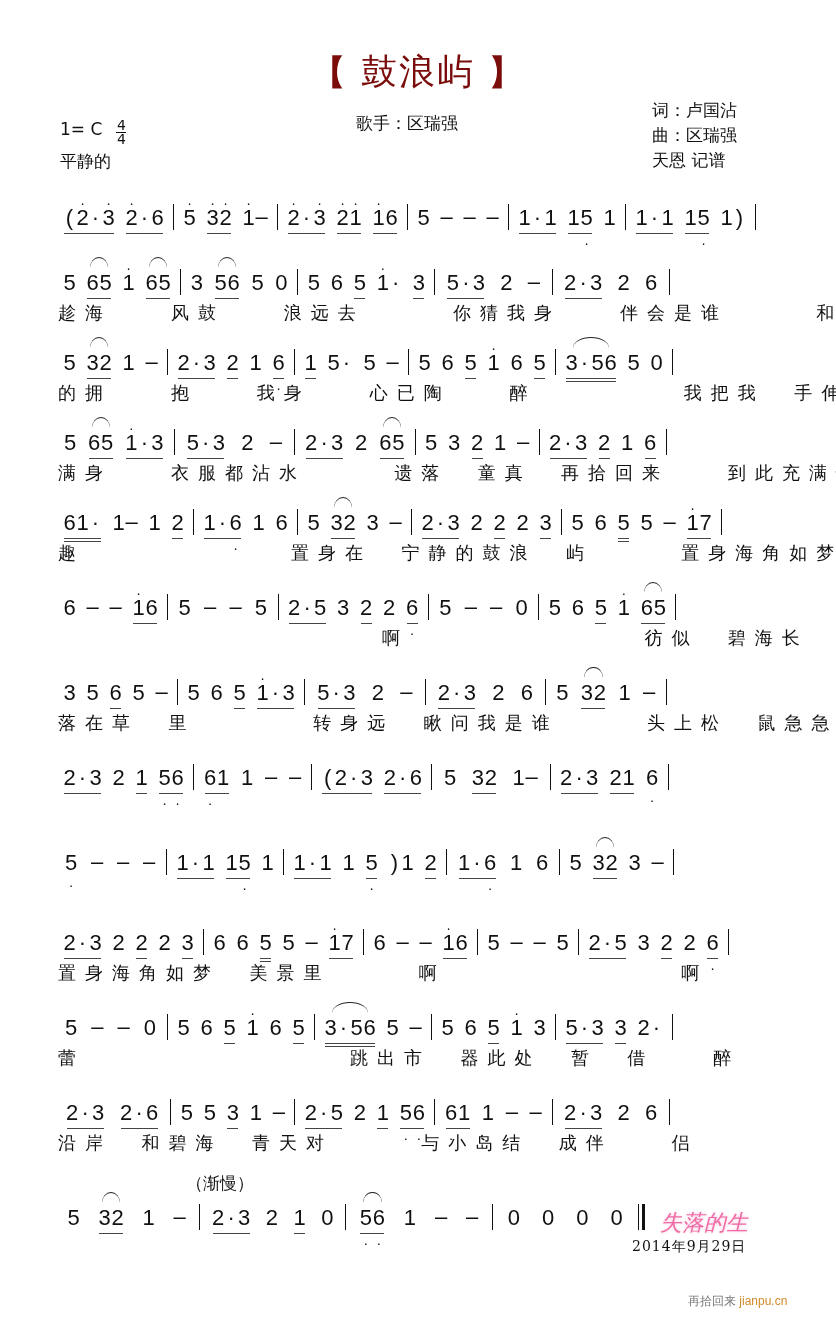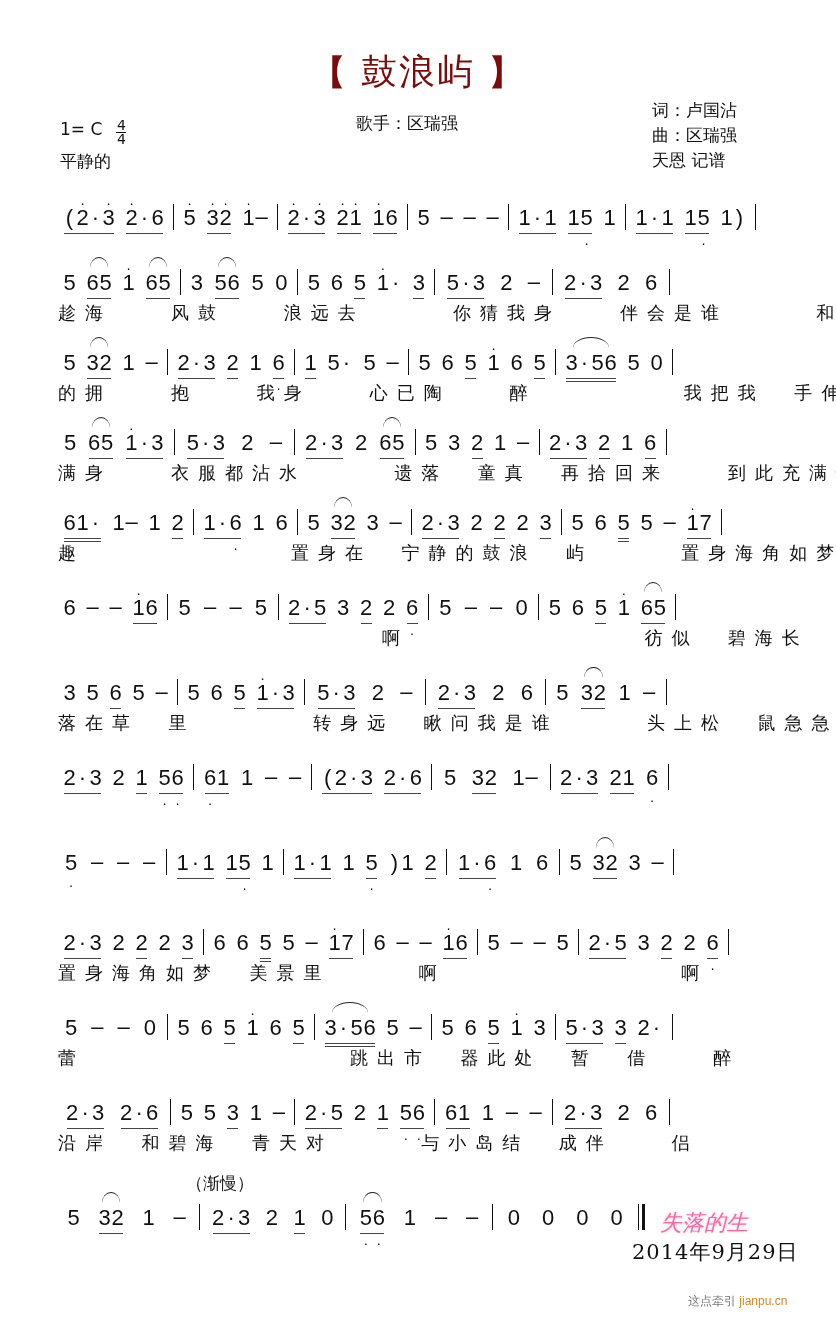--- a/index.html
+++ b/index.html
@@ -29,21 +29,21 @@
   .slur { position: absolute; top: -14px; left: 15%; right: 15%; height: 10px;
           border-top: 1.5px solid #222; border-radius: 50% 50% 0 0 / 100% 100% 0 0; }
   .bar { display: inline-block; width: 0; height: 26px; border-left: 1.6px solid #111; margin: 0 4px; }
   .dbar { display: inline-block; width: 3px; height: 26px; border-left: 1.6px solid #111; border-right: 3px solid #111; margin-left: 4px; }
   .dash { display: inline-block; min-width: 13px; text-align: center; }
   .lyr { display: flex; font-size: 18px; height: 26px; margin-top: 6px; font-family: "DejaVu Sans", sans-serif; }
   .lyr span { white-space: pre; }
   .mark { position: absolute; font-size: 17px; font-family: "DejaVu Sans", sans-serif; }
   .stamp { position: absolute; left: 660px; top: 1208px; font-size: 22px; color: #f06aa6;
            text-shadow: 0 0 3px #f9bfd8; font-family: "DejaVu Serif", serif; font-style: italic; }
-  .date { position: absolute; left: 632px; top: 1238px; font-size: 21px; letter-spacing: 1px; font-family: "DejaVu Serif", serif; }
+  .date { position: absolute; left: 632px; top: 1238px; font-size: 14px; letter-spacing: 1px; font-family: "DejaVu Serif", serif; }
   .wm { position: absolute; left: 688px; top: 1293px; font-size: 12px; color: #777; }
   .wm b { color: #d08a2a; font-weight: normal; }
 </style>
 </head>
 <body>
 
 <div class="title">
   <span class="br">【</span>
   <span>鼓浪屿</span>
   <span class="br">】</span>
@@ -1344,15 +1344,15 @@
         <span style="display: flex; flex: 1 1 0%; justify-content: space-around; align-items: flex-end;"></span>
       </div>
     </div>
   </div>
 
 <div class="mark" style="left:186px; top:1172px;">（渐慢）</div>
 
 <div class="stamp">失落的生</div>
 <div class="date">2014年9月29日</div>
 <div class="wm">
-  <span>这点牵引</span>
+  <span>再拾回来</span>
   <b>jianpu.cn</b>
 </div>
 
 </body></html>

